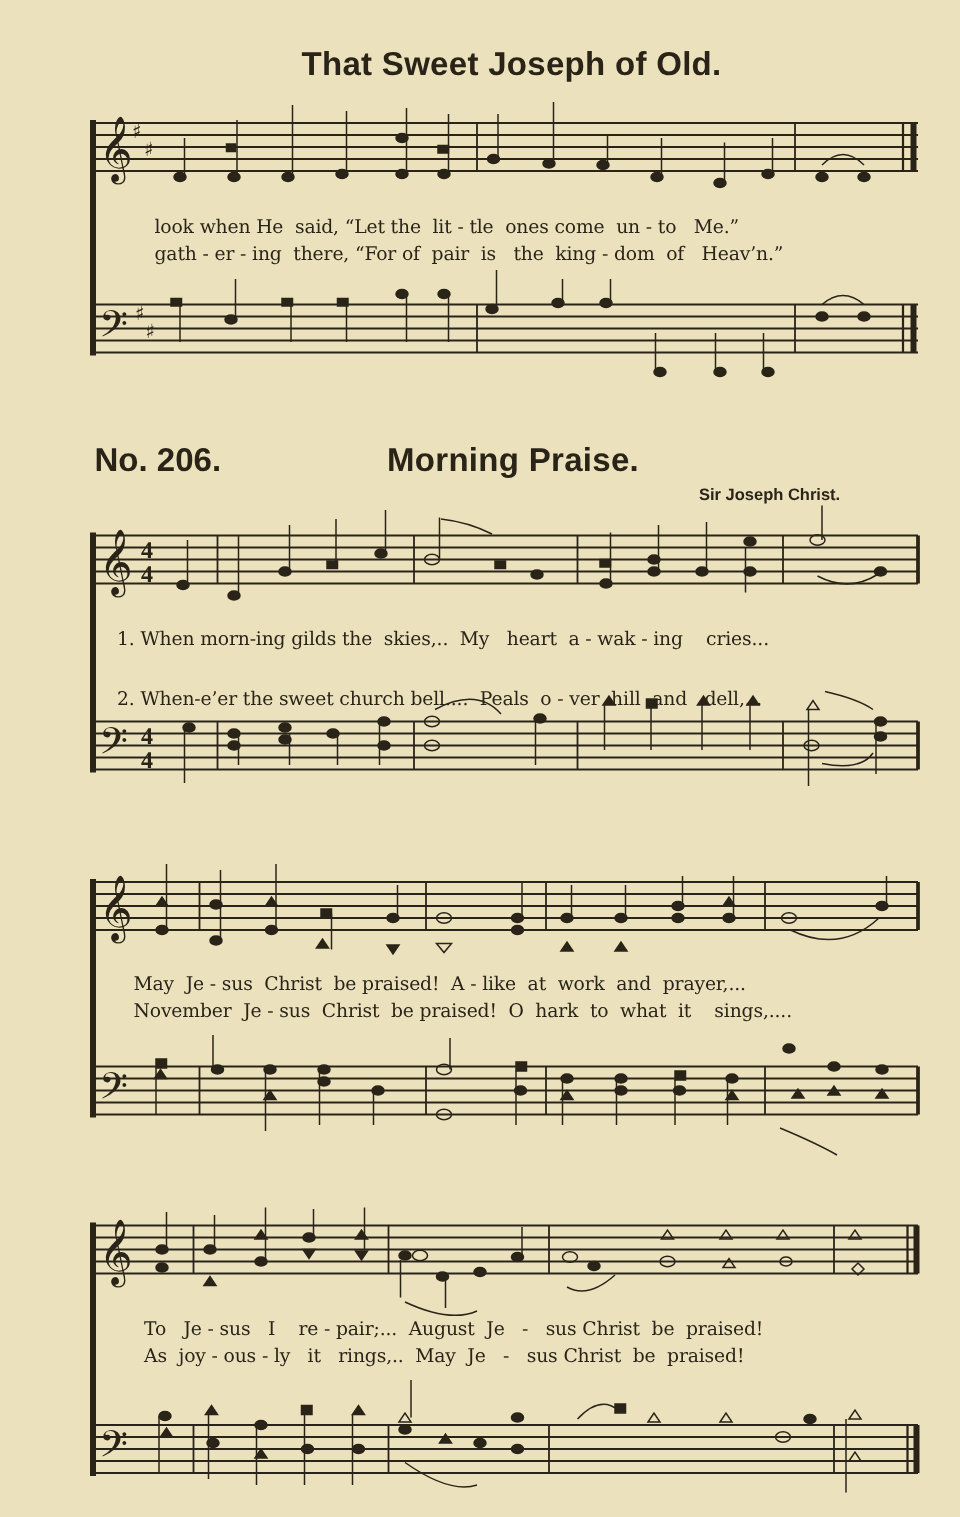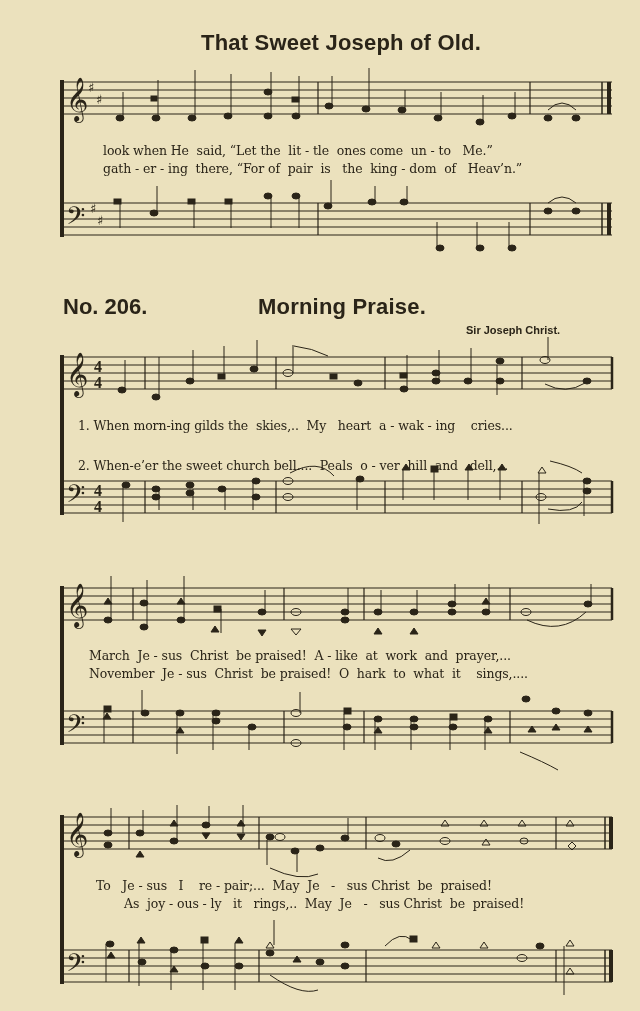--- a/index.html
+++ b/index.html
@@ -464,17 +464,17 @@
 <div class="abs lyric" style="left:103px; top:143px;">look when He  said, “Let the  lit - tle  ones come  un - to   Me.”</div>
 <div class="abs lyric" style="left:103px; top:161px;">gath - er - ing  there, “For of  pair  is   the  king - dom  of   Heav’n.”</div>
 
 <div class="abs hymn-no" style="left:63px; top:294px;">No. 206.</div>
 <div class="abs title" style="left:258px; top:294px;text-align:center;">Morning Praise.</div>
 <div class="abs composer" style="left:466px; top:324px;">Sir Joseph Christ.</div>
 
 <div class="abs lyric" style="left:78px; top:418px;">1. When morn-ing gilds the  skies,..  My   heart  a - wak - ing    cries...</div>
 <div class="abs lyric" style="left:78px; top:436px;margin-top:22px;">2. When-e’er the sweet church bell....  Peals  o - ver  hill  and   dell,...</div>
 
-<div class="abs lyric" style="left:89px; top:648px;">March  Je - sus  Christ  be praised!  A - like  at  work  and  prayer,...</div>
+<div class="abs lyric" style="left:89px; top:648px;">May  Je - sus  Christ  be praised!  A - like  at  work  and  prayer,...</div>
 <div class="abs lyric" style="left:89px; top:666px;">November  Je - sus  Christ  be praised!  O  hark  to  what  it    sings,....</div>
 
-<div class="abs lyric" style="left:96px; top:878px;">To   Je - sus   I    re - pair;...  May  Je   -   sus Christ  be  praised!</div>
-<div class="abs lyric" style="left:96px; top:896px;margin-left:28px;">As  joy - ous - ly   it   rings,..  May  Je   -   sus Christ  be  praised!</div>
+<div class="abs lyric" style="left:96px; top:878px;">To   Je - sus   I    re - pair;...  August  Je   -   sus Christ  be  praised!</div>
+<div class="abs lyric" style="left:96px; top:896px;">As  joy - ous - ly   it   rings,..  May  Je   -   sus Christ  be  praised!</div>
 
 </body></html>

